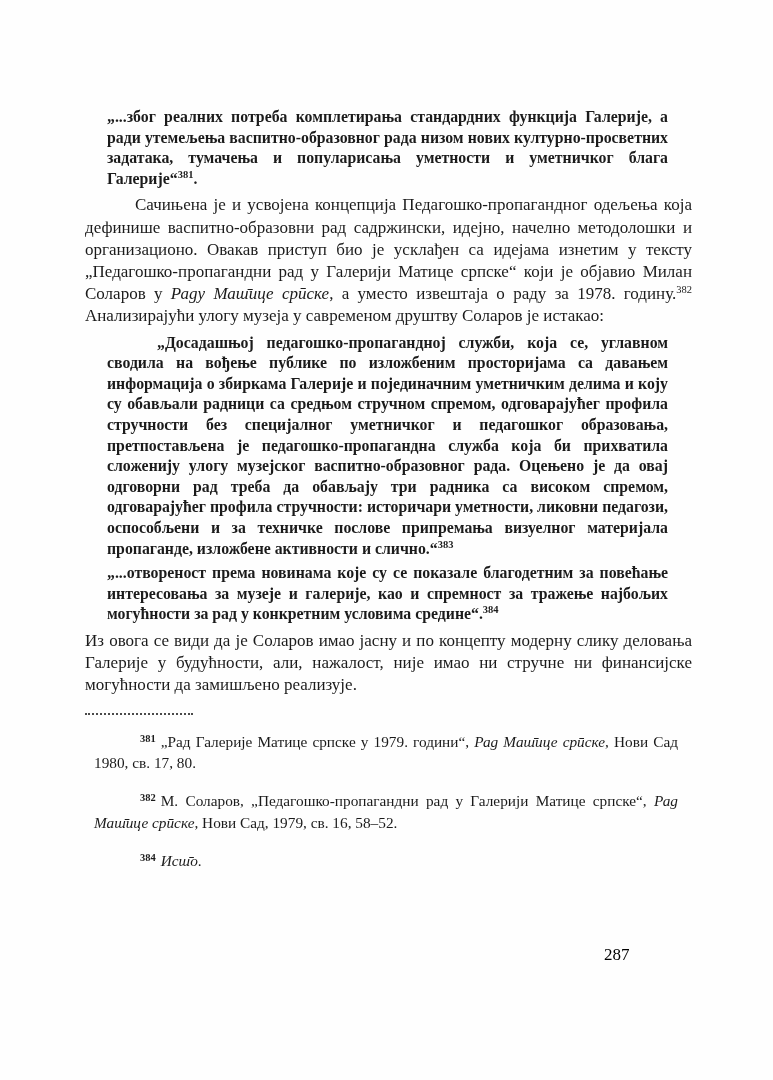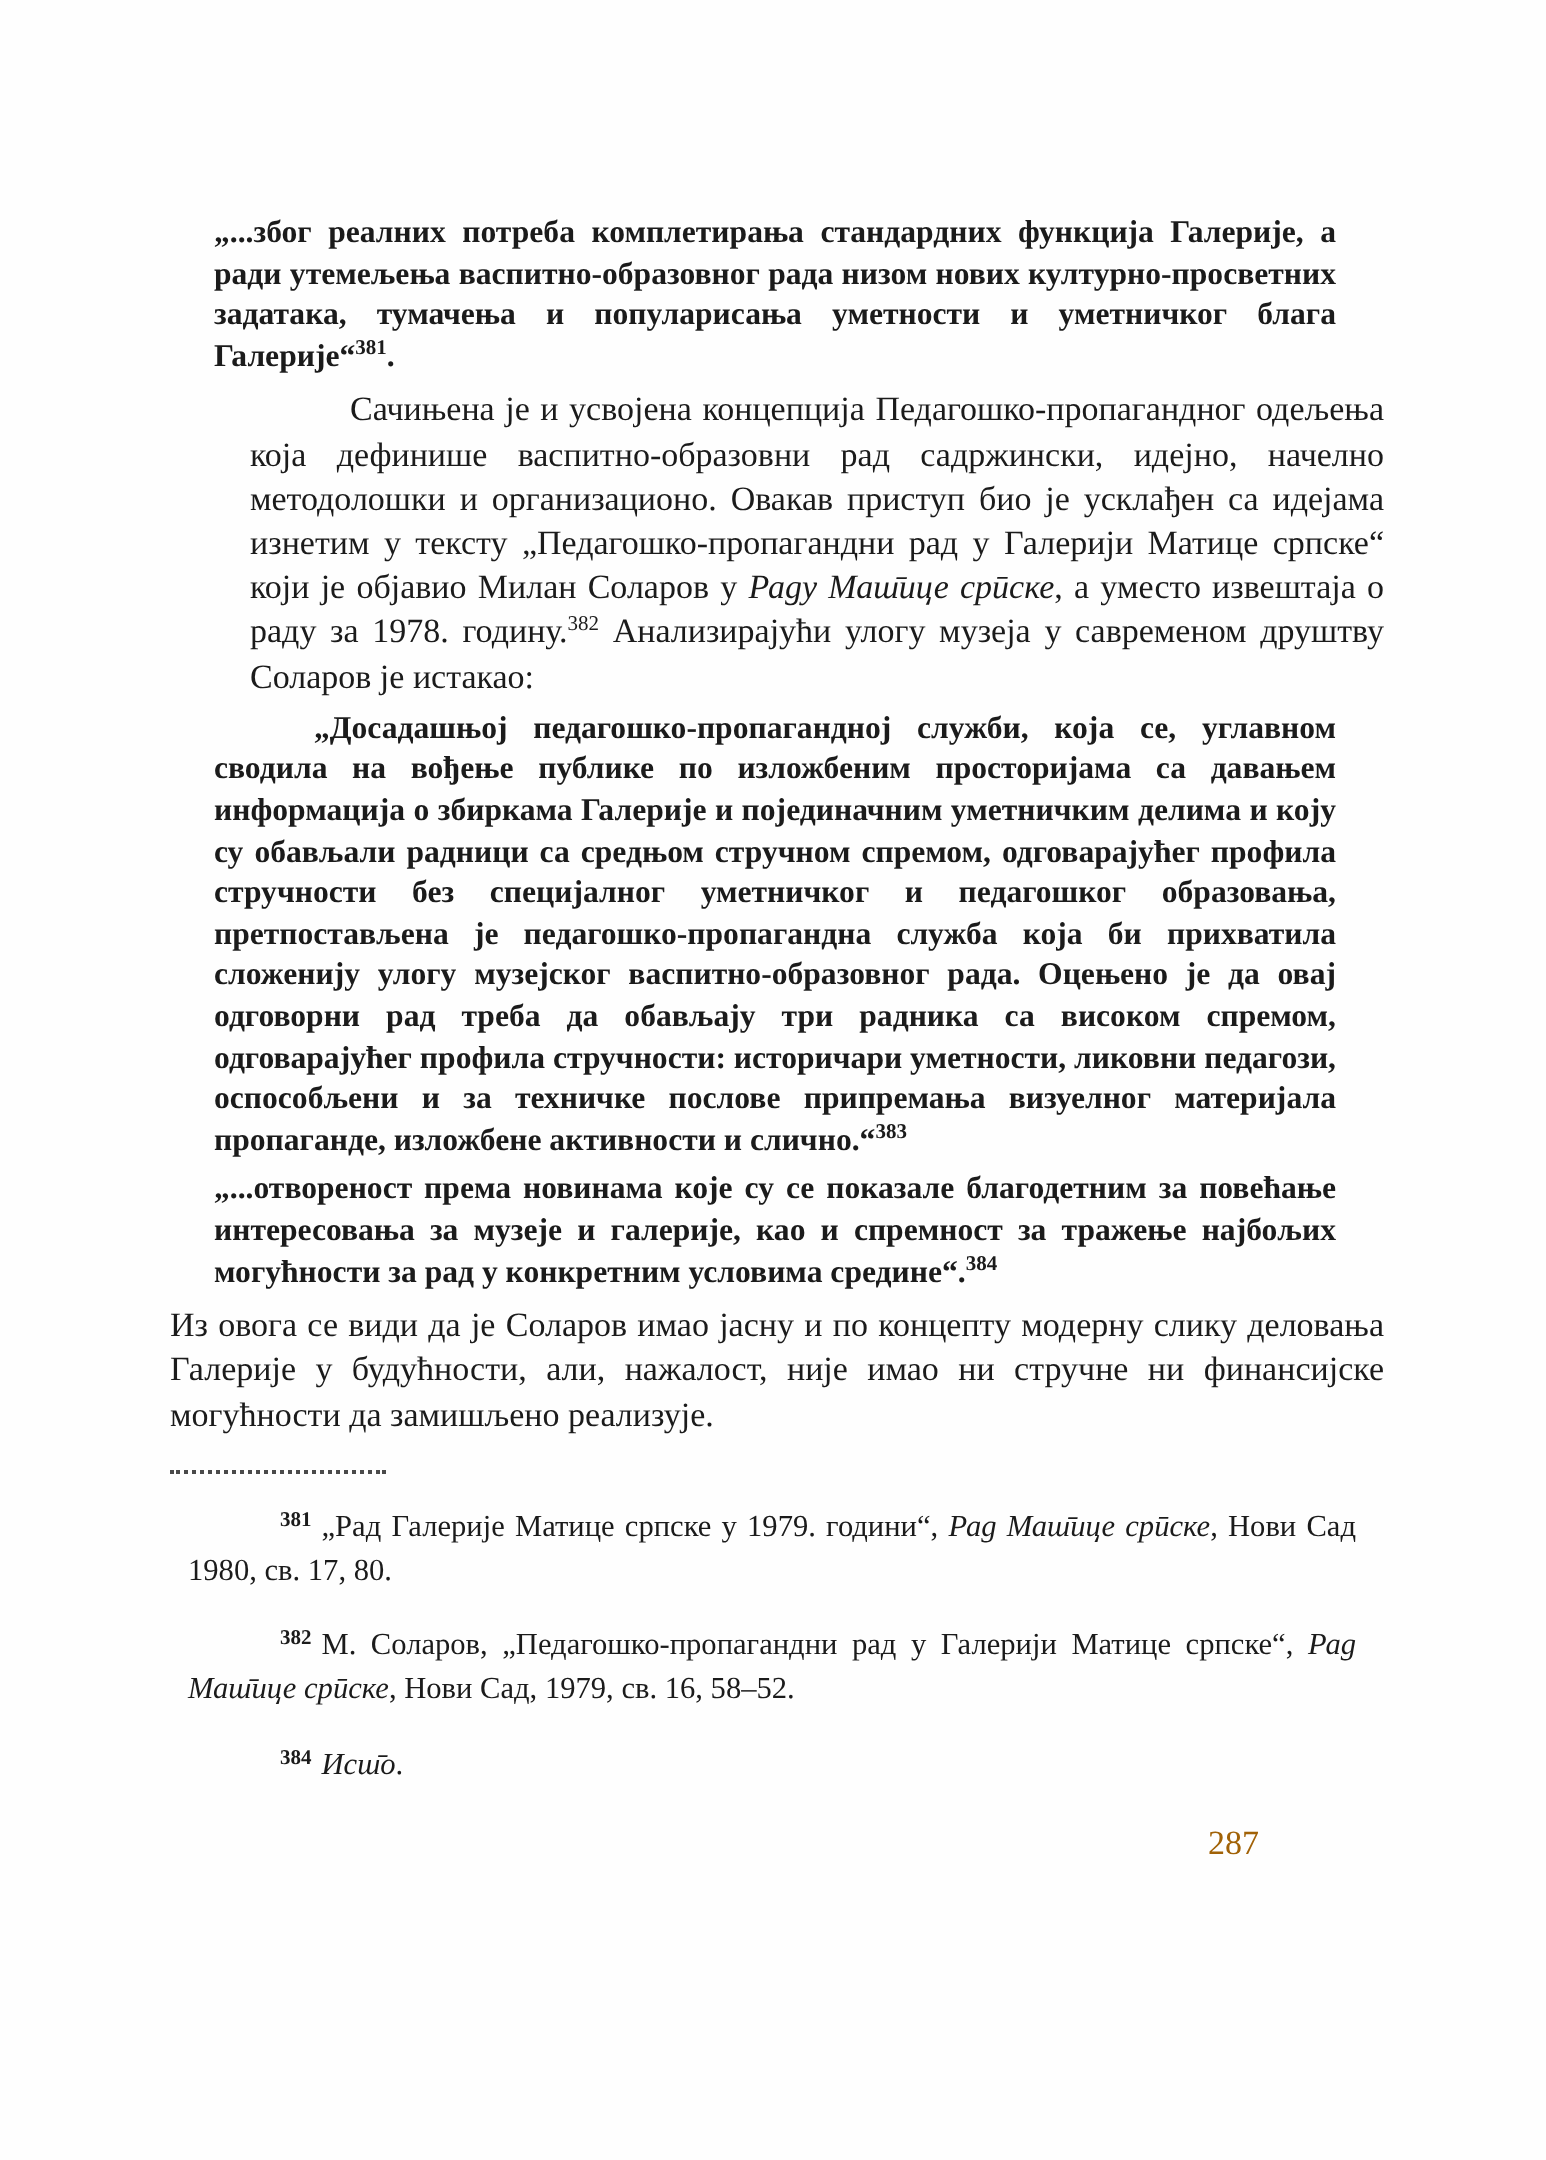--- a/index.html
+++ b/index.html
@@ -21,21 +21,21 @@
     top: 103px;
     width: 607px;
   }
   p { margin: 16px; }
   .para {
     font-size: 17px;
     line-height: 22.2px;
     text-align: justify;
     margin: 5px 0;
   }
-  .para.indent { text-indent: 50px; margin-left: 40px; }
+  .para.indent { text-indent: 50px; }
   .quote {
     font-size: 15.8px;
     line-height: 20.6px;
     text-align: justify;
     margin: 4px 24px 4px 22px;
     font-weight: bold;
   }
   .quote.indent { text-indent: 50px; }
   em { font-style: italic; }
   .supref {
@@ -64,23 +64,23 @@
   .fn-num {
     font-weight: bold;
     font-size: 10.5px;
     line-height: 0;
     vertical-align: 5px;
     margin-right: 5px;
   }
   .page-num {
     position: absolute;
     left: 604px;
-    top: 912px;
+    top: 945px;
     font-size: 17px;
-    color: #a16207;
+    color: #000000;
   }
 </style>
 </head>
 <body>
 
 <div class="text-col">
 
   <p class="quote"><span>„...због реалних потреба комплетирања стандардних функција Галерије, а ради утемељења васпитно-образовног рада низом нових културно-просветних задатака, тумачења и популарисања уметности и уметничког блага Галерије“</span><sup class="supref">381</sup><span>.</span></p>
     <p class="para indent"><span>Сачињена је и усвојена концепција Педагошко-пропагандног одељења која дефинише васпитно-образовни рад садржински, идејно, начелно методолошки и организационо. Овакав приступ био је усклађен са идејама изнетим у тексту „Педагошко-пропагандни рад у Галерији Матице српске“ који је објавио Милан Соларов у </span><em>Раду Маш̄ице срӣске</em><span>, а уместо извештаја о раду за 1978. годину.</span><sup class="supref">382</sup><span> Анализирајући улогу музеја у савременом друштву Соларов је истакао:</span></p>
     <p class="quote indent"><span>„Досадашњој педагошко-пропагандној служби, која се, углавном сводила на вођење публике по изложбеним просторијама са давањем информација о збиркама Галерије и појединачним уметничким делима и коју су обављали радници са средњом стручном спремом, одговарајућег профила стручности без специјалног уметничког и педагошког образовања, претпостављена је педагошко-пропагандна служба која би прихватила сложенију улогу музејског васпитно-образовног рада. Оцењено је да овај одговорни рад треба да обављају три радника са високом спремом, одговарајућег профила стручности: историчари уметности, ликовни педагози, оспособљени и за техничке послове припремања визуелног материјала пропаганде, изложбене активности и слично.“</span><sup class="supref">383</sup></p>

